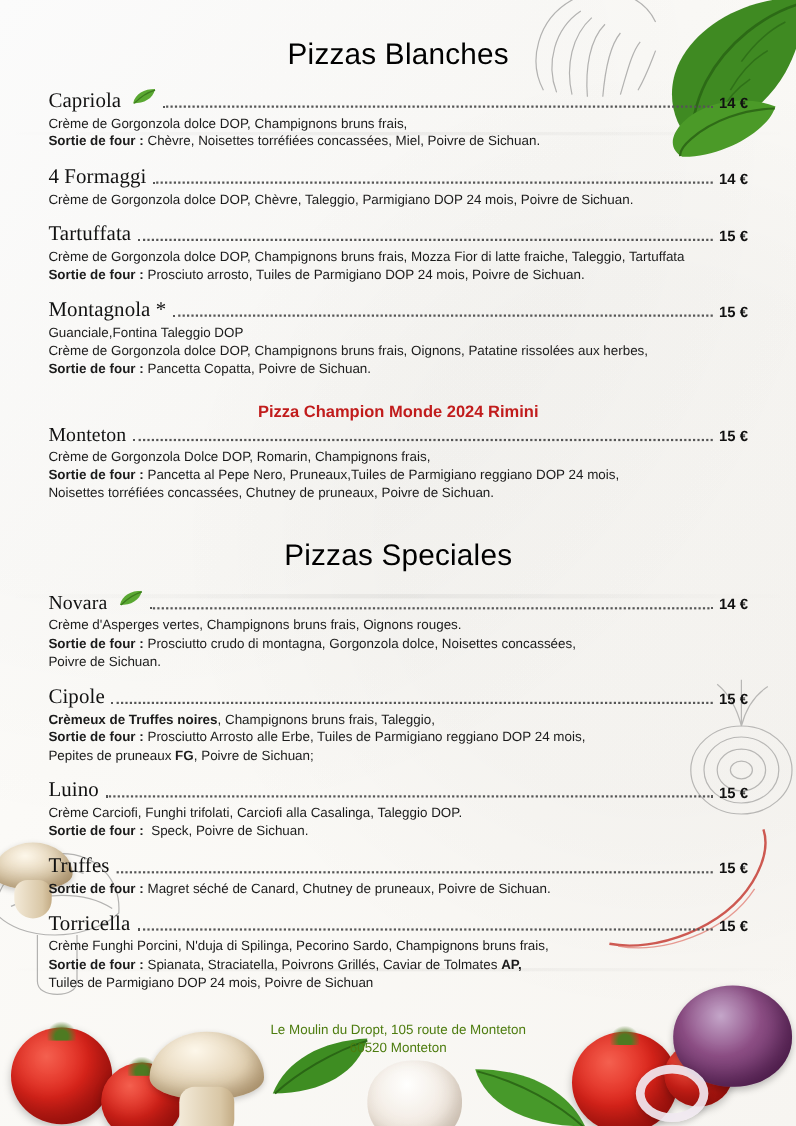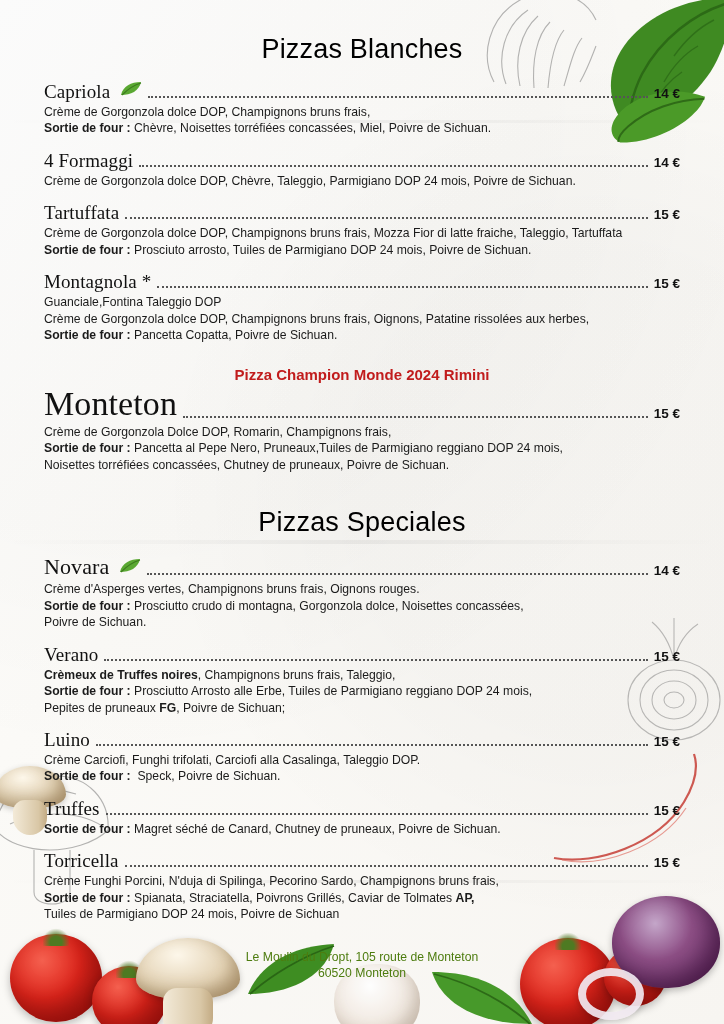--- a/index.html
+++ b/index.html
@@ -106,22 +106,22 @@
     align-items:flex-end;
     width:100%;
   }
   .pname {
     font-family: "Liberation Serif", serif;
     font-size: 19px;
     color:#111;
     white-space:nowrap;
     letter-spacing:.1px;
   }
-  .pname.xl { font-size: 34px; }
-  .pname.small-caps { font-size: 22px; }
+  .pname.xl { font-size: 18px; }
+  .pname.small-caps { font-size: 18px; }
   .veg {
     flex: 0 0 auto;
     margin-left: 10px;
     margin-bottom: 3px;
   }
   .dots {
     flex: 1 1 auto;
     border-bottom: 2px dotted #555;
     margin: 0 6px 5px 6px;
     height: 1px;
@@ -327,21 +327,21 @@
     </div>
     <div class="desc">
       <div>Crème d'Asperges vertes, Champignons bruns frais, Oignons rouges.</div>
       <div><b>Sortie de four :</b> Prosciutto crudo di montagna, Gorgonzola dolce, Noisettes concassées,</div>
       <div>Poivre de Sichuan.</div>
     </div>
   </div>
 
   <div class="item">
     <div class="title-row">
-      <span class="pname">Verano</span>
+      <span class="pname">Cipole</span>
       <span class="dots"></span>
       <span class="price">15 €</span>
     </div>
     <div class="desc">
       <div><b>Crèmeux de Truffes noires</b>, Champignons bruns frais, Taleggio,</div>
       <div><b>Sortie de four :</b> Prosciutto Arrosto alle Erbe, Tuiles de Parmigiano reggiano DOP 24 mois,</div>
       <div>Pepites de pruneaux <b>FG</b>, Poivre de Sichuan;</div>
     </div>
   </div>
 

